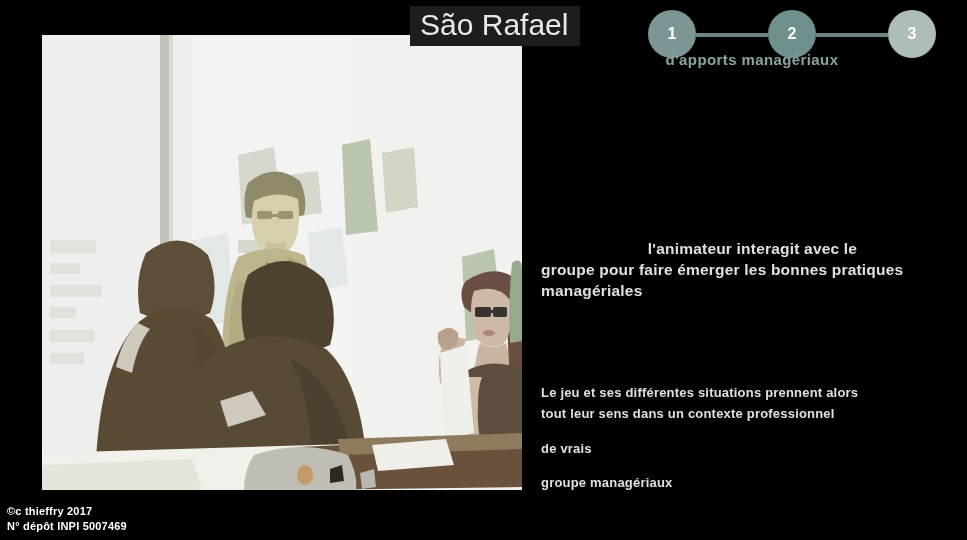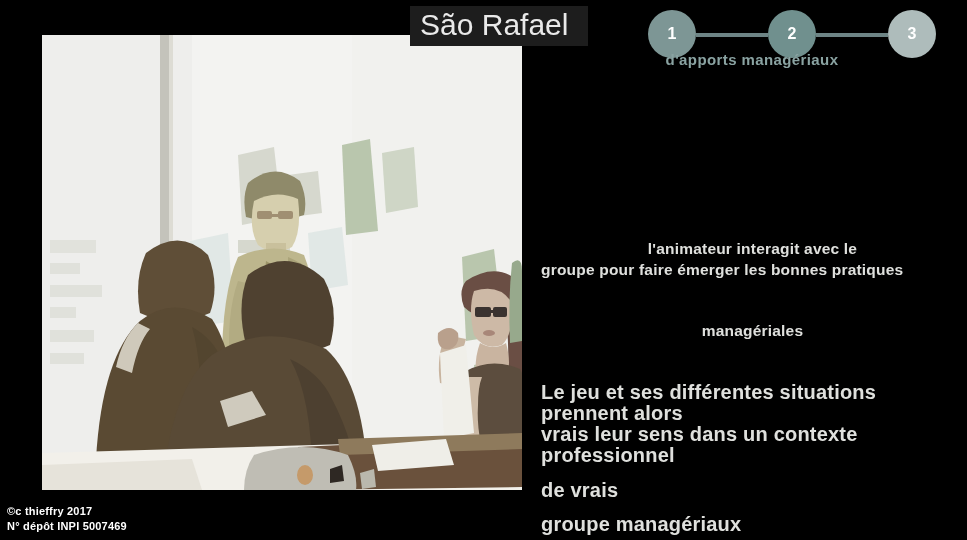--- a/index.html
+++ b/index.html
@@ -29,21 +29,21 @@
     overflow: hidden;
     background: #f2f2f0;
   }
   #photo-svg { display: block; width: 100%; height: 100%; }
 
   
   #title-box {
     position: absolute;
     left: 410px;
     top: 6px;
-    padding: 2px 20px 4px 10px;
+    padding: 2px 12px 4px 10px;
     background: #1d1d1d;
     color: #e9e9e9;
     font-size: 30px;
     line-height: 34px;
     font-weight: 400;
     letter-spacing: 0px;
     white-space: nowrap;
   }
 
   
@@ -100,28 +100,28 @@
     left: 541px;
     top: 238px;
     width: 423px;
     color: #dfe0dd;
     font-size: 15.5px;
     line-height: 21px;
     letter-spacing: 0.2px;
   }
   #para-animateur .l1 { display: block; text-align: center; }
   #para-animateur .l2 { display: block; text-align: left; }
-  #para-animateur .l3 { display: block; text-align: center; margin-top: 40px; }
+  #para-animateur .l3 { display: block; text-align: left; }
 
   #para-jeu {
     left: 541px;
     top: 382px;
     width: 423px;
     color: #dfe0dd;
-    font-size: 20px;
+    font-size: 13px;
     line-height: 21px;
     letter-spacing: 0.2px;
   }
   #para-jeu .l1 { display: block; text-align: left; }
   #para-jeu .l2 { display: block; text-align: left; }
   #para-jeu .l3 { display: block; text-align: left; padding-top: 14px; }
   #para-jeu .l4 { display: block; text-align: left; padding-top: 13px; }
 
   
   #copyright {
@@ -270,21 +270,21 @@
   <div class="txt" id="caption-stepper">d'apports managériaux</div>
 
   <div class="txt" id="para-animateur">
     <span class="l1">l'animateur interagit avec le</span>
     <span class="l2">groupe pour faire émerger les bonnes pratiques</span>
     <span class="l3">managériales</span>
   </div>
 
   <div class="txt" id="para-jeu">
     <span class="l1">Le jeu et ses différentes situations prennent alors</span>
-    <span class="l2">vrais leur sens dans un contexte professionnel</span>
+    <span class="l2">tout leur sens dans un contexte professionnel</span>
     <span class="l3">de vrais</span>
     <span class="l4">groupe managériaux</span>
   </div>
 
   <div id="copyright">
     <span>©c thieffry 2017</span>
     <span>N° dépôt INPI 5007469</span>
   </div>
 
 </div>

